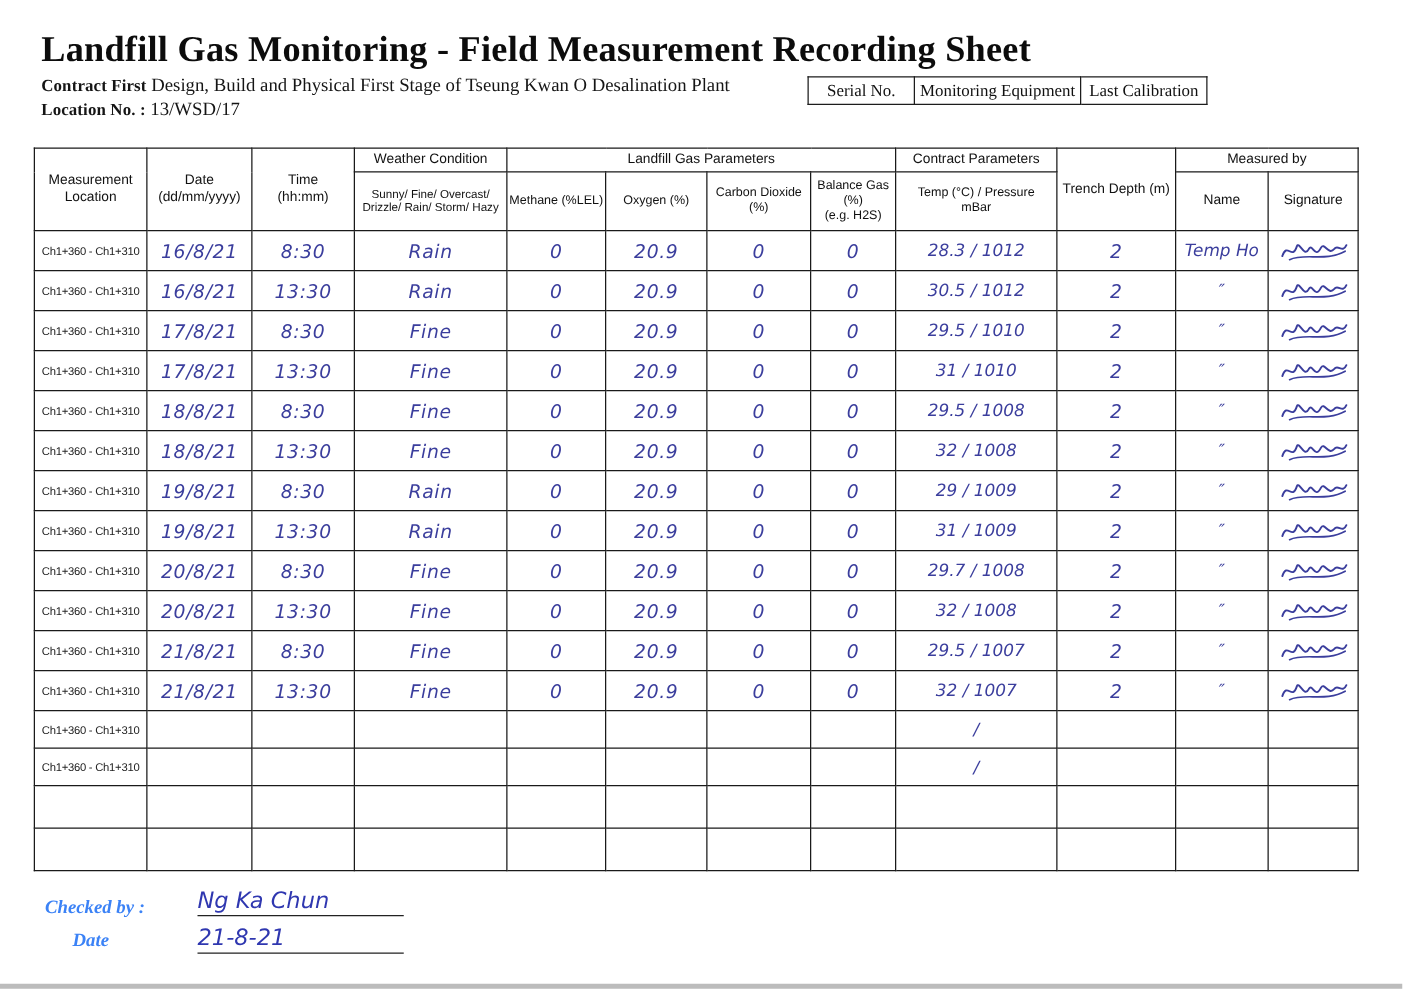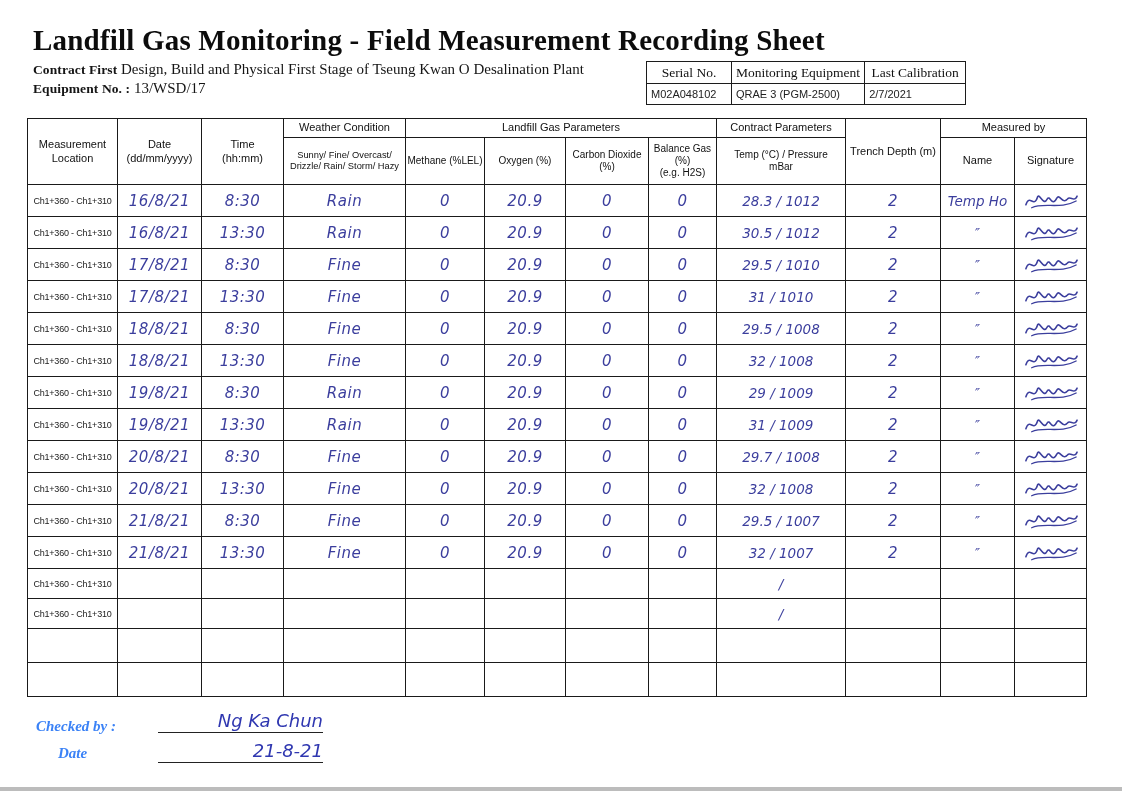--- a/index.html
+++ b/index.html
@@ -48,54 +48,49 @@
   .hw-sm{font-size:13.5px;letter-spacing:0}
   .sig-svg{display:block;margin:0 auto}
 
   
   .f-label{
     position:absolute;font-family:"Liberation Serif", serif;font-style:italic;font-weight:bold;font-size:15px;color:#3b82f6;
   }
   #checked-label{left:36px;top:718px}
   #date-label{left:58px;top:745px}
   .f-value{
-    position:absolute;left:158px;width:165px;text-align:right;
+    position:absolute;left:158px;width:165px;text-align:left;
     border-bottom:1.6px solid #222;padding-bottom:1px;
     font-family:"DejaVu Sans", sans-serif;font-style:italic;color:#2f37b0;font-size:18px;
   }
   #checked-value{top:710px}
   #date-value{top:740px}
 
   .scanbar{position:absolute;left:0;top:787px;width:1122px;height:4px;background:#bcbcbc}
 </style>
 </head>
 <body>
 
 <div class="doc-title">Landfill Gas Monitoring - Field Measurement Recording Sheet</div>
 
 <div class="contract-line" id="contract-title-line">
   <b>Contract First</b>
   <span>Design, Build and Physical First Stage of Tseung Kwan O Desalination Plant</span>
 </div>
 <div class="contract-line" id="contract-no-line">
-  <b>Equipment No. :</b>
+  <b>Location No. :</b>
   <span>13/WSD/17</span>
 </div>
 
 <table class="eqtable">
   <tbody>
       <tr>
     <th class="eq-c1">Serial No.</th>
     <th class="eq-c2">Monitoring Equipment</th>
     <th class="eq-c3">Last Calibration</th>
-  </tr>
-  <tr>
-    <td>M02A048102</td>
-    <td>QRAE 3 (PGM-2500)</td>
-    <td>2/7/2021</td>
   </tr>
 </tbody>
   </table>
 
 <table class="main">
   <colgroup>
     <col style="width:90px">
       <col style="width:84px">
       <col style="width:82px">
       <col style="width:122px">

